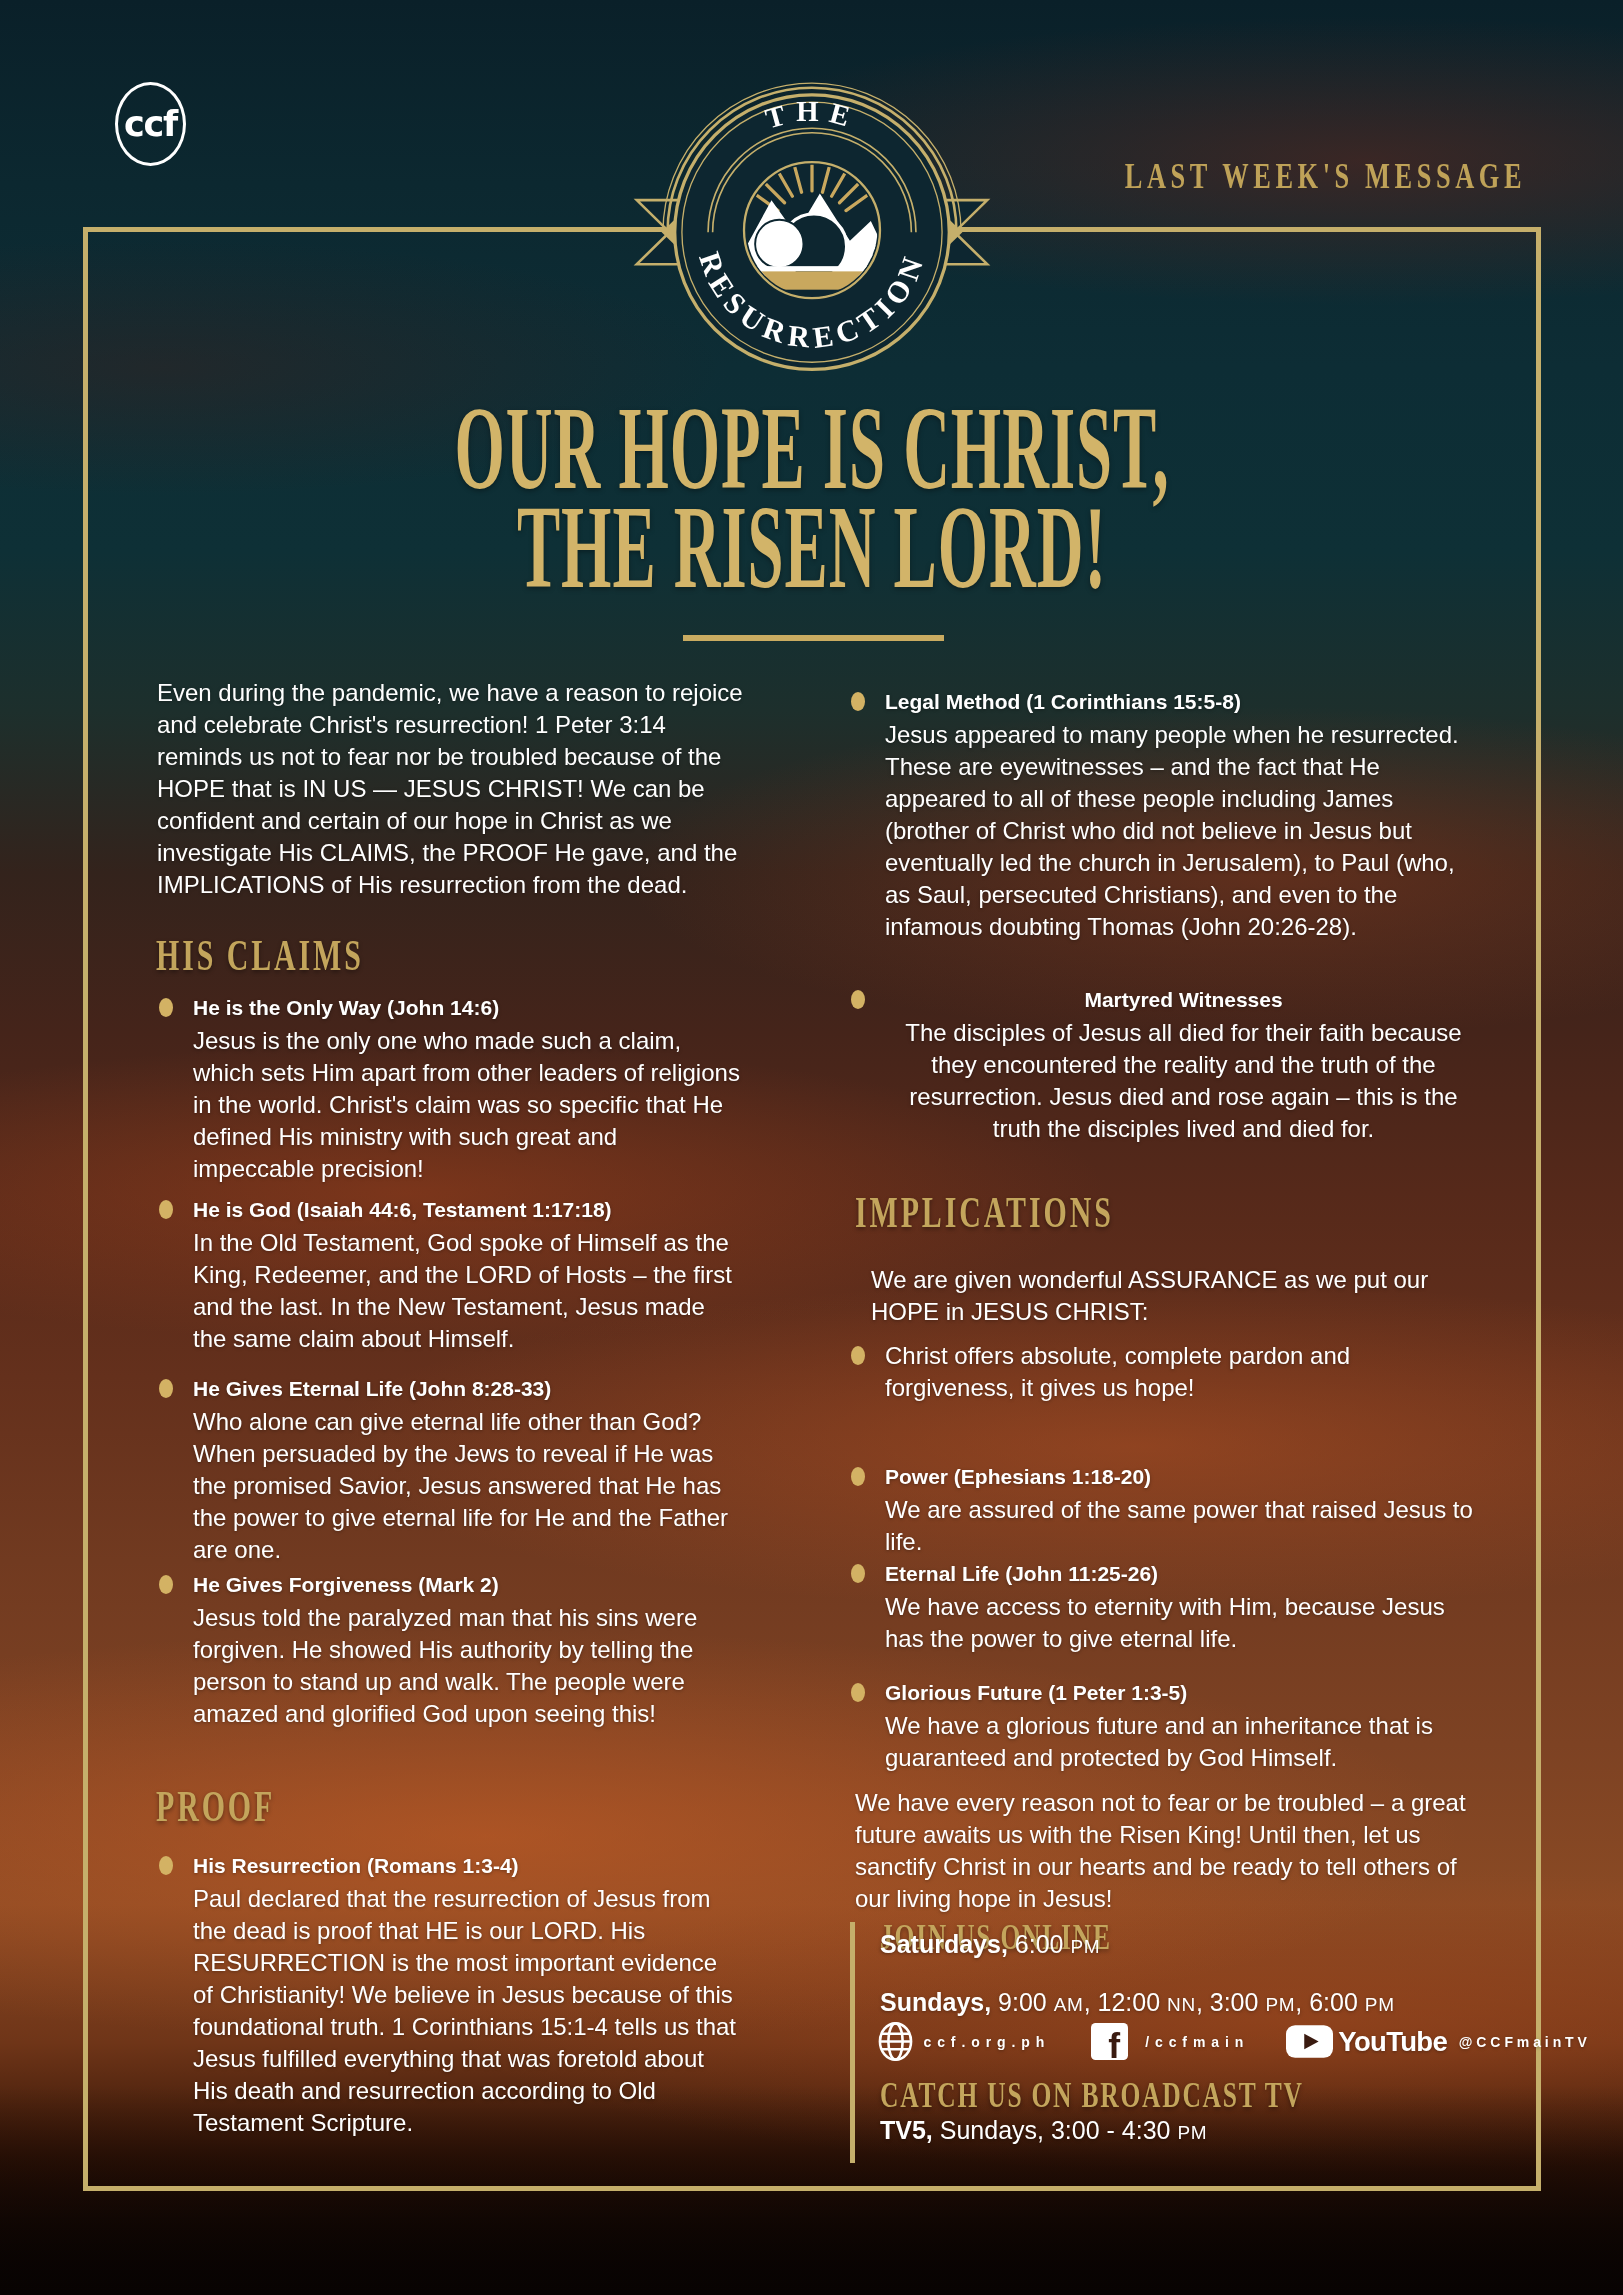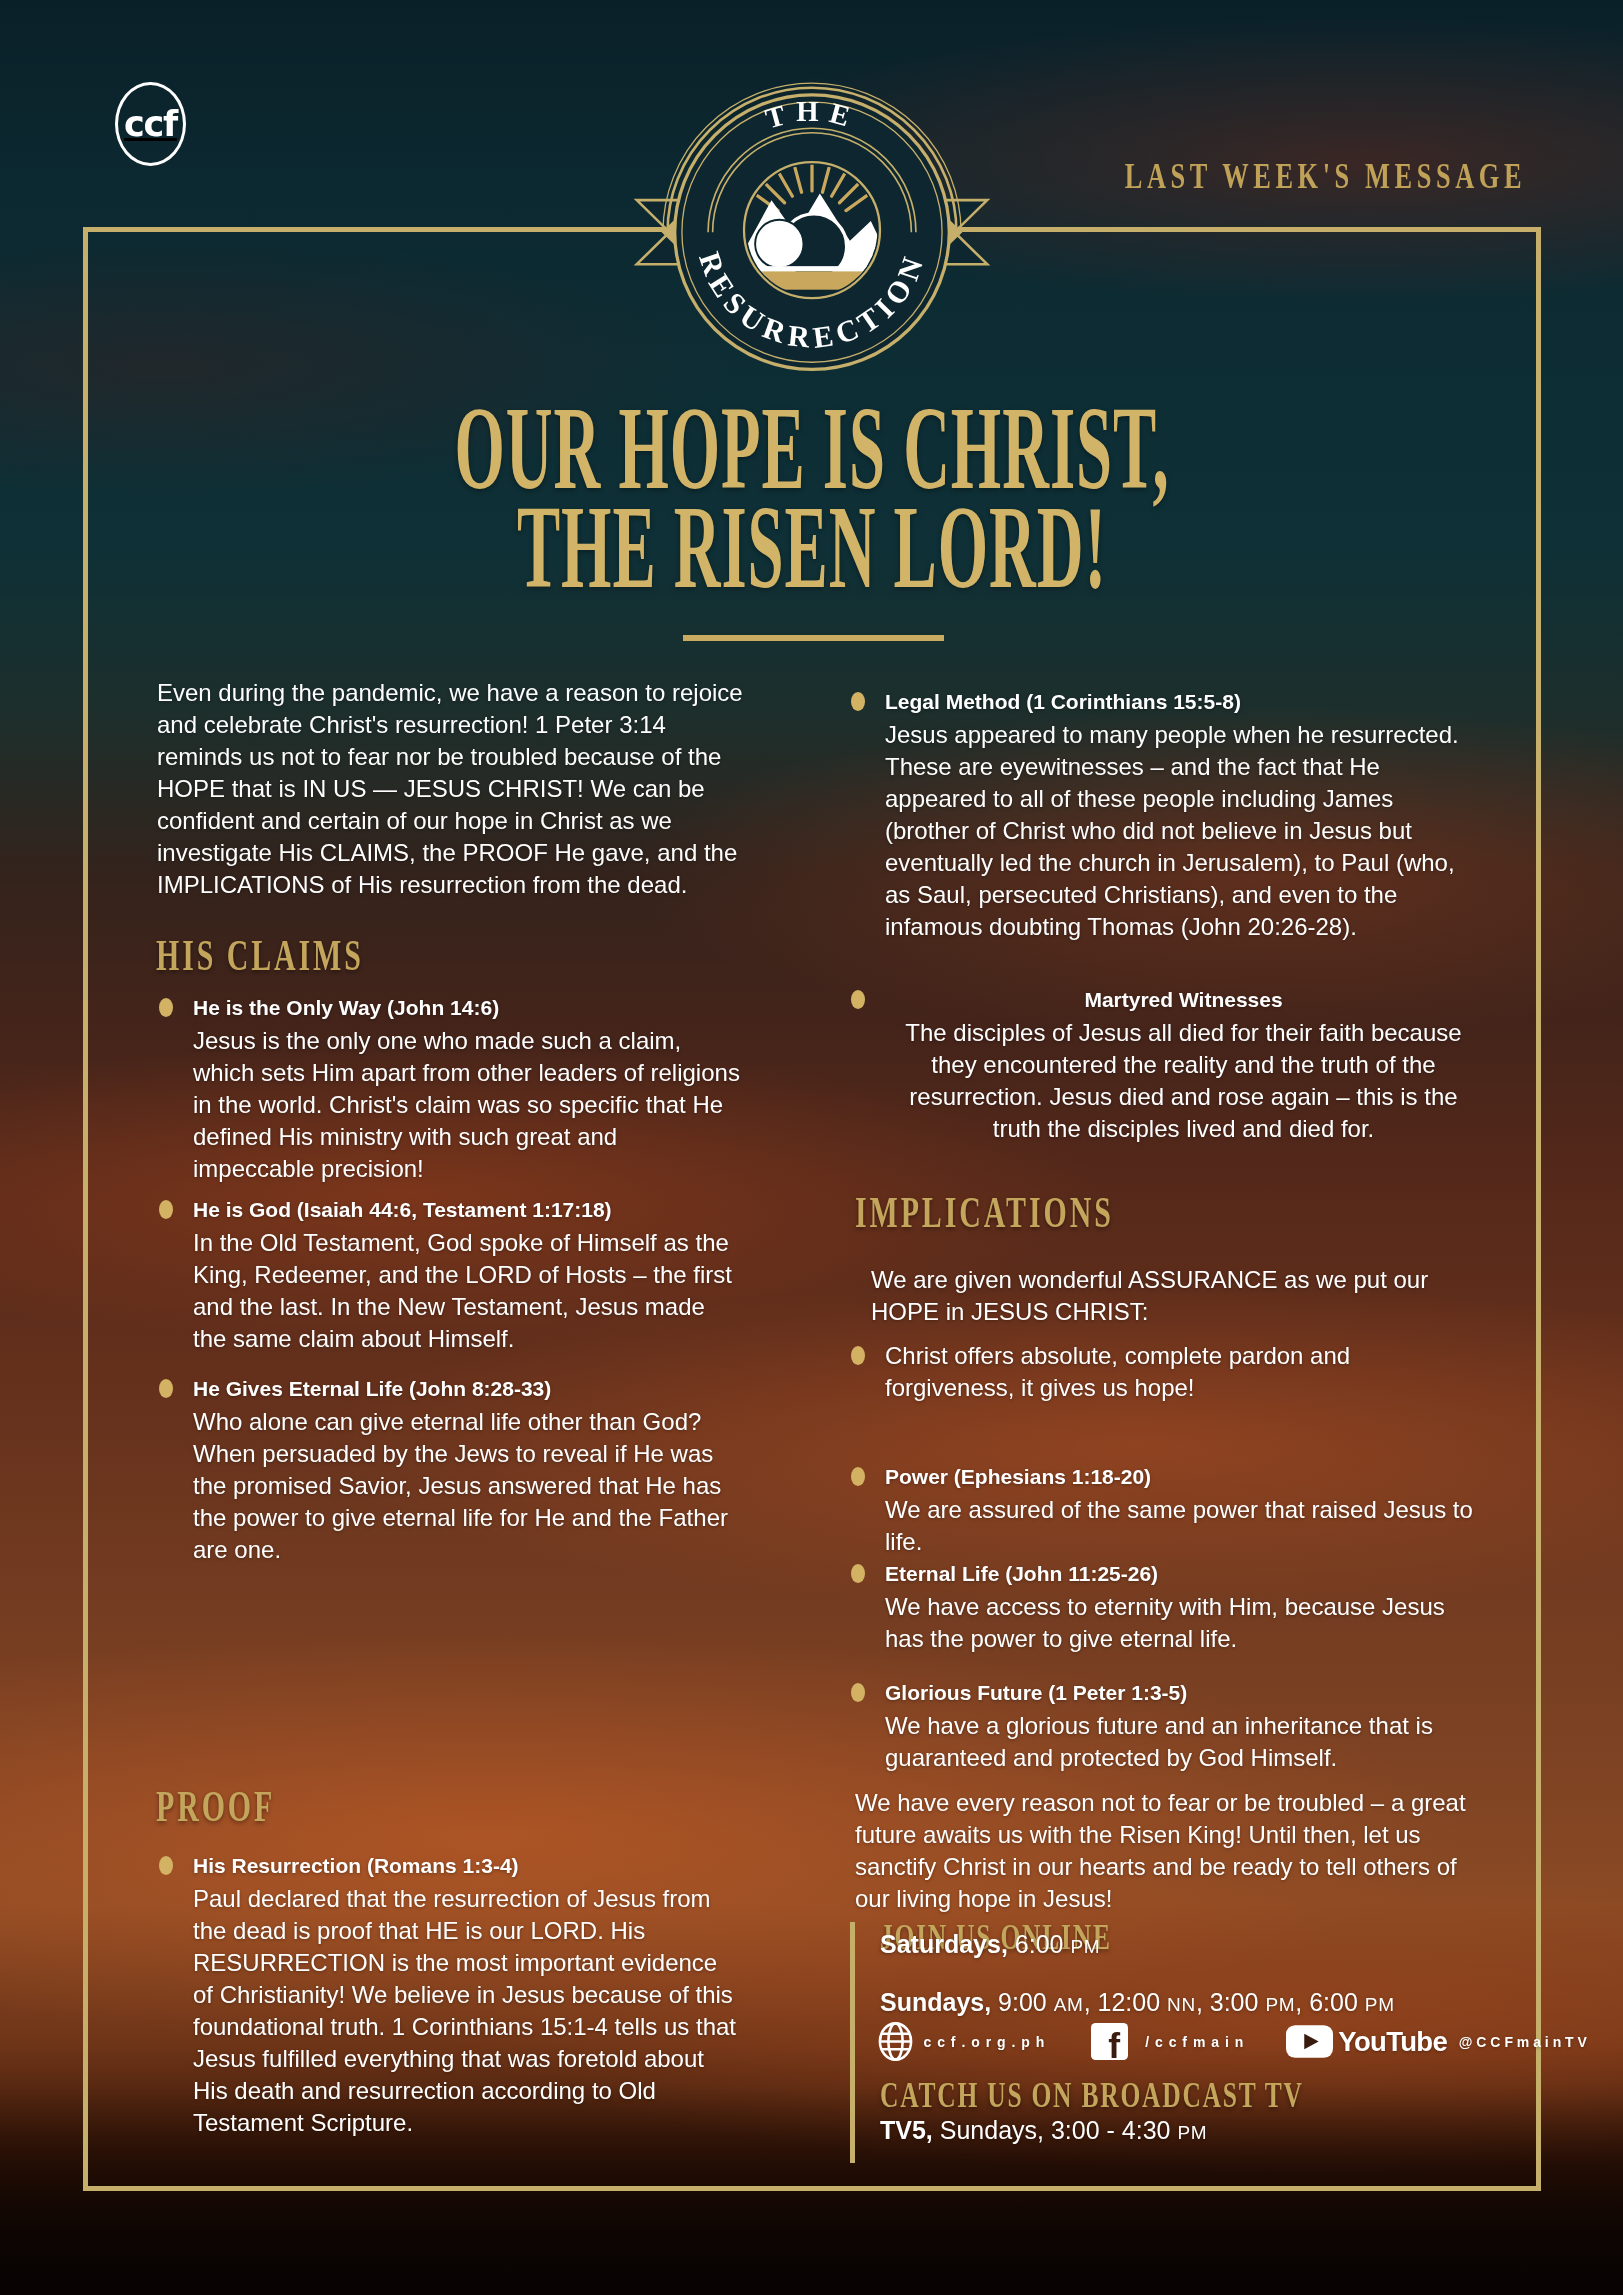--- a/index.html
+++ b/index.html
@@ -14,21 +14,21 @@
       radial-gradient(80% 12% at 30% 80%, rgba(205,95,38,0.55) 0%, rgba(205,95,38,0) 75%),
       radial-gradient(70% 9% at 80% 88%, rgba(170,75,30,0.50) 0%, rgba(170,75,30,0) 75%),
       linear-gradient(180deg,#0a2029 0%,#0c2830 8%,#0d2d35 16%,#0e3036 24%,#1d2f2c 31%,#33231c 38%,#45241a 45%,#56291a 52%,#64301c 60%,#713a20 68%,#7d4223 76%,#8a4a24 83%,#6f3518 89%,#351507 94%,#150904 98%,#0a0403 100%);
   }
   .bottom-silhouette{position:absolute;left:0;bottom:0;width:1624px;height:209px;
     background:linear-gradient(0deg,rgba(8,3,2,0.95) 0%,rgba(8,3,2,0.55) 45%,rgba(8,3,2,0) 100%);}
   .frame{position:absolute;left:83px;top:227px;width:1458px;height:1964px;box-sizing:border-box;
     border:5.9px solid #c5af6b;}
   
   .ccf-logo{position:absolute;left:115px;top:82px;width:71px;height:84px;border:3.3px solid #ffffff;
-    border-radius:50%;display:flex;align-items:center;justify-content:center;box-sizing:border-box;text-decoration:underline;}
+    border-radius:50%;display:flex;align-items:center;justify-content:center;box-sizing:border-box;}
   .ccf-logo span{font-family:"DejaVu Sans",sans-serif;font-weight:700;font-size:35px;color:#fff;letter-spacing:-1.3px;}
   
   .display{font-family:"Liberation Serif",serif;font-weight:700;color:#d2b469;}
   .eyebrow{position:absolute;right:98px;top:156px;font-size:30px;letter-spacing:5.2px;color:#bfa258;
     transform:scale(0.88,1.18);transform-origin:100% 0;white-space:nowrap;}
   .main-title{position:absolute;left:0;top:398px;width:1624px;text-align:center;
     font-size:90px;line-height:75px;letter-spacing:1.3px;transform:scale(0.72,1.32);transform-origin:50% 0;
     text-shadow:0 2px 5.2px rgba(0,0,0,0.35);}
   .title-divider{position:absolute;left:683px;top:635px;width:261px;height:5.9px;background:#c9ab61;}
   .section-head{position:absolute;font-family:"Liberation Serif",serif;font-weight:700;color:#c3a55c;
@@ -140,20 +140,25 @@
   </div>
   <div class="item" style="left:193px;top:1193px;width:550px;">
     <span class="bullet"></span>
     <h4>He is God (Isaiah 44:6, Testament 1:17:18)</h4>
     <p>In the Old Testament, God spoke of Himself as the King, Redeemer, and the LORD of Hosts – the first and the last. In the New Testament, Jesus made the same claim about Himself.</p>
   </div>
   <div class="item" style="left:193px;top:1372px;width:550px;">
     <span class="bullet"></span>
     <h4>He Gives Eternal Life (John 8:28-33)</h4>
     <p>Who alone can give eternal life other than God? When persuaded by the Jews to reveal if He was the promised Savior, Jesus answered that He has the power to give eternal life for He and the Father are one.</p>
+  </div>
+  <div class="item" style="left:193px;top:1568px;width:550px;">
+    <span class="bullet"></span>
+    <h4>He Gives Forgiveness (Mark 2)</h4>
+    <p>Jesus told the paralyzed man that his sins were forgiven. He showed His authority by telling the person to stand up and walk. The people were amazed and glorified God upon seeing this!</p>
   </div>
 
   <div class="section-head" style="left:156px;top:1785px;">PROOF</div>
 
   <div class="item" style="left:193px;top:1849px;width:550px;">
     <span class="bullet"></span>
     <h4>His Resurrection (Romans 1:3-4)</h4>
     <p>Paul declared that the resurrection of Jesus from the dead is proof that HE is our LORD. His RESURRECTION is the most important evidence of Christianity! We believe in Jesus because of this foundational truth. 1 Corinthians 15:1-4 tells us that Jesus fulfilled everything that was foretold about His death and resurrection according to Old Testament Scripture.</p>
   </div>
   <div class="item" style="left:885px;top:685px;width:597px;">

